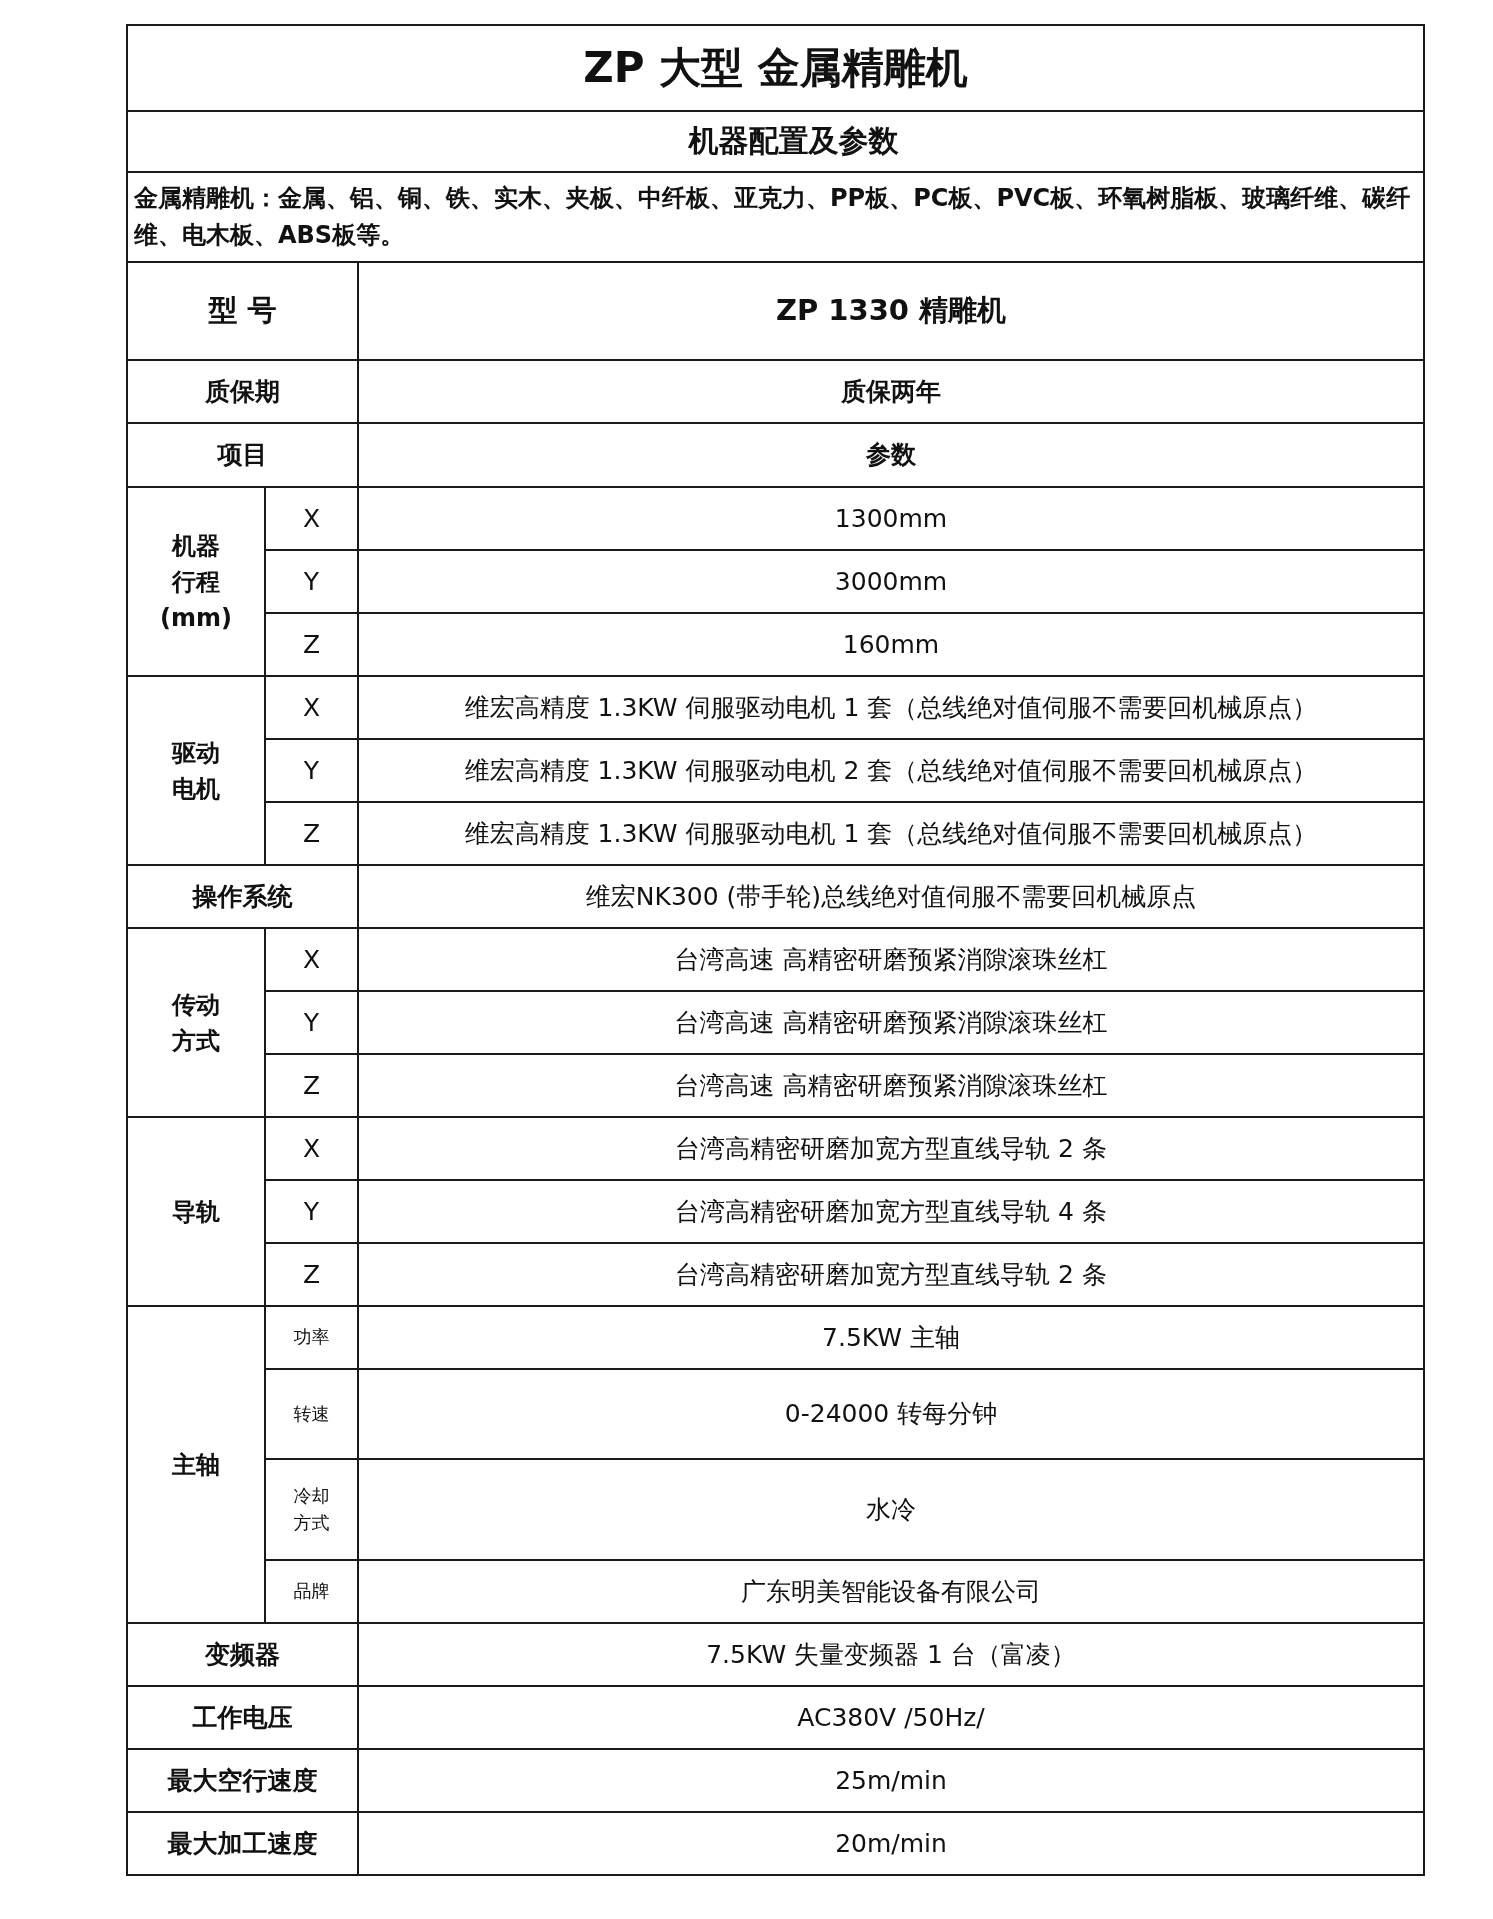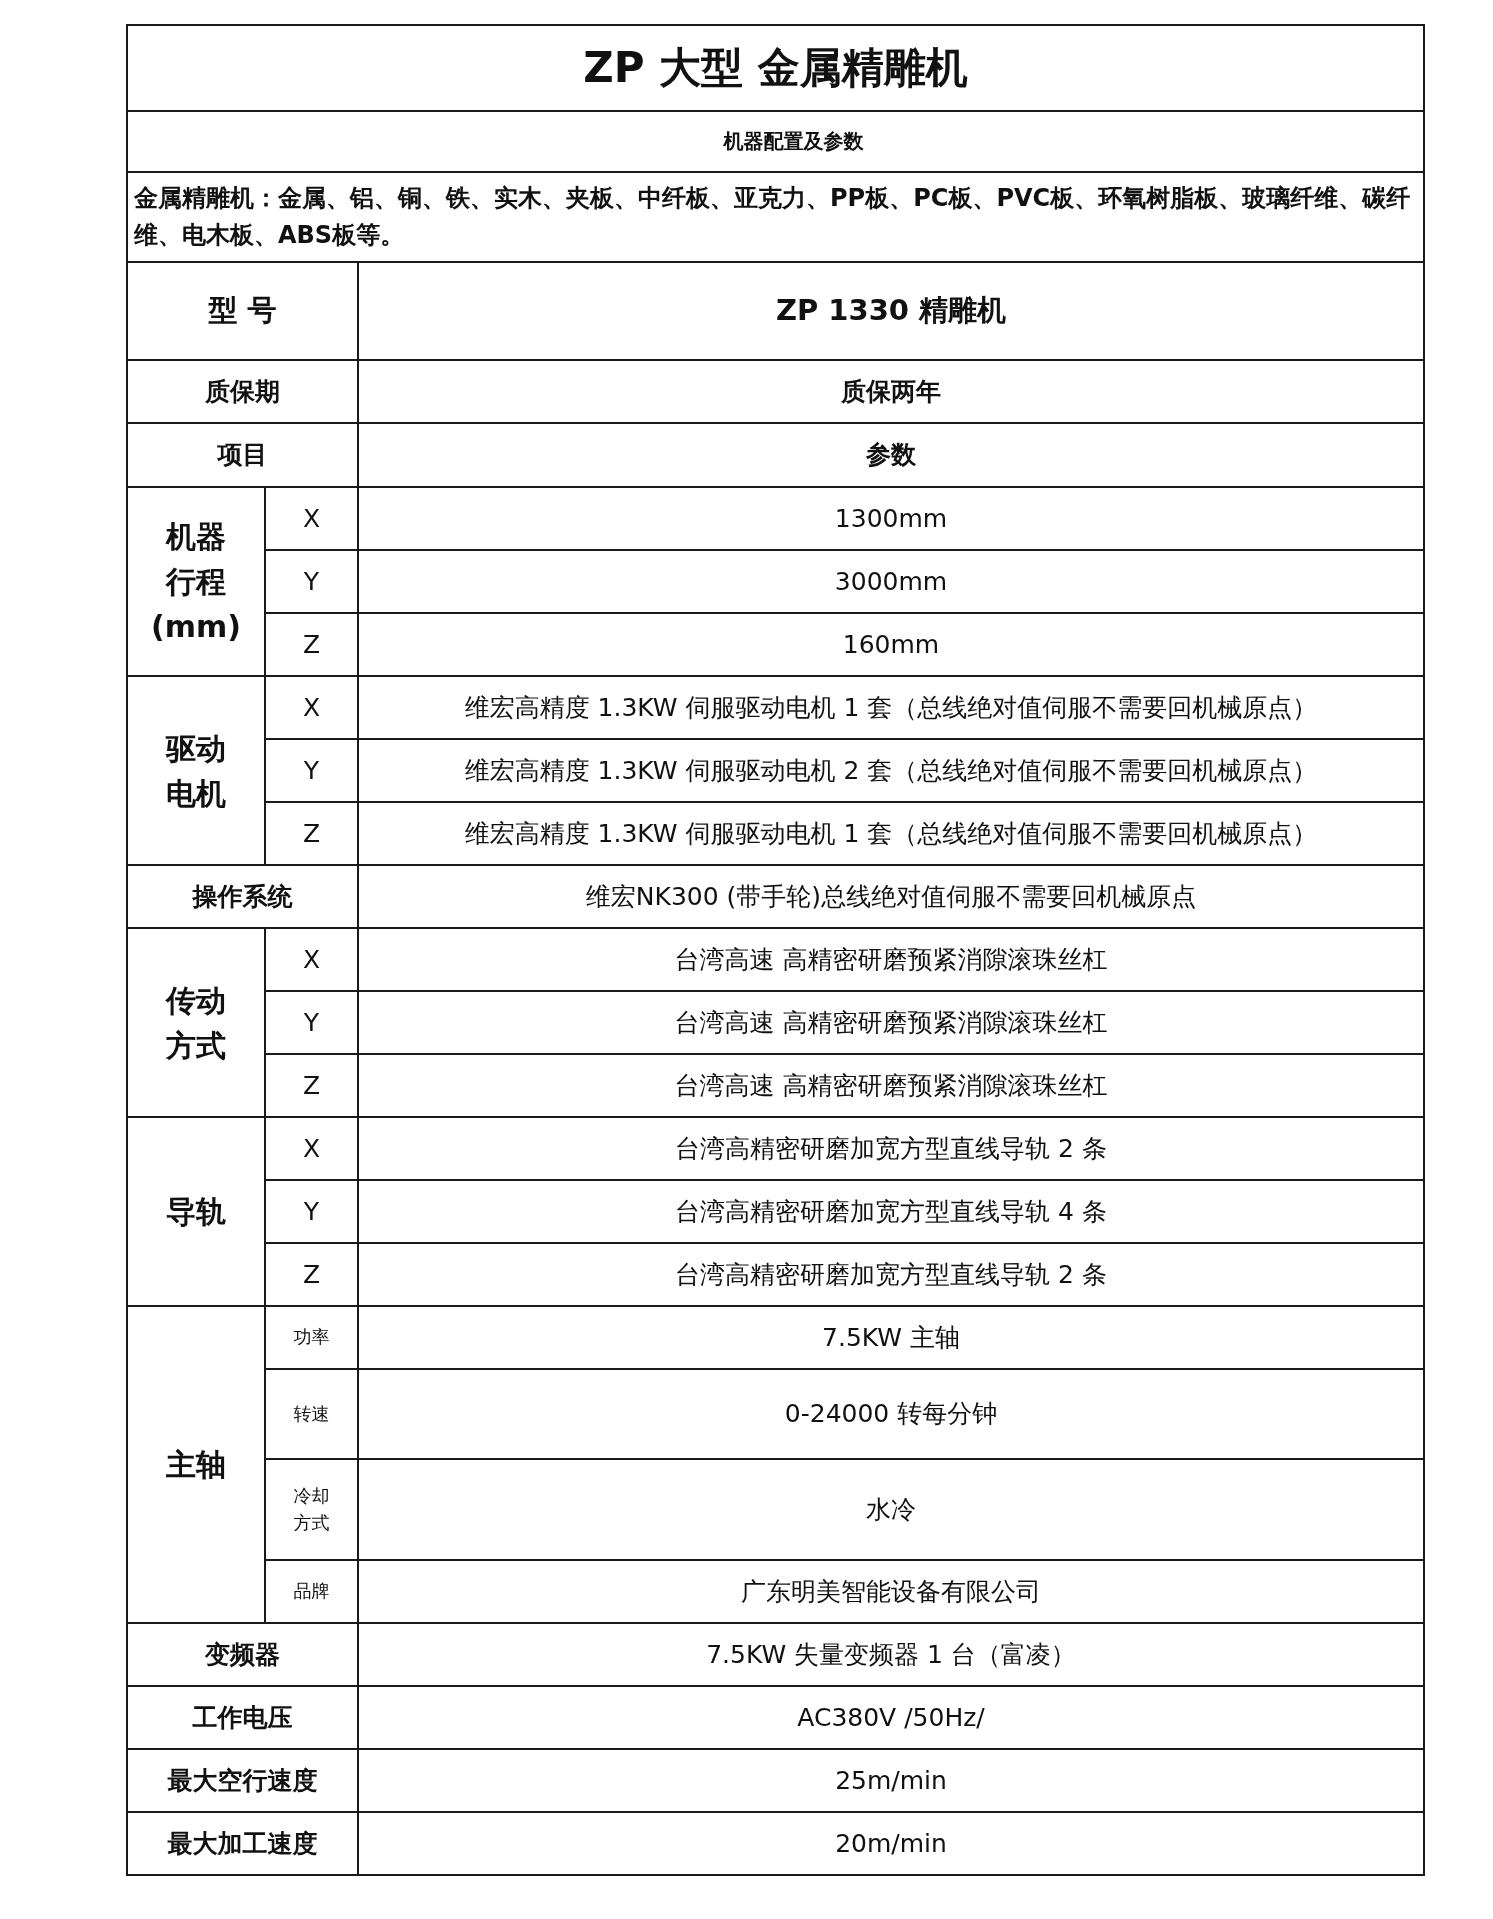--- a/index.html
+++ b/index.html
@@ -2,30 +2,30 @@
 <html><head>
 <meta charset="utf-8">
 <style>
   html, body { margin:0; padding:0; background:#ffffff; }
   body { width:1493px; height:1919px; position:relative; font-family:"DejaVu Sans","Liberation Sans",sans-serif; color:#111; }
   .sheet { position:absolute; left:92px; top:24px; width:1297px;margin-left:34px; }
   table { border-collapse:collapse; width:1297px; table-layout:fixed; }
   td { border:2px solid #1a1a1a; text-align:center; vertical-align:middle; padding:0; font-size:25px; line-height:1.35; }
   .b { font-weight:bold; }
   .title { font-size:42px; font-weight:bold; height:84px; }
-  .subtitle { font-size:20px; font-weight:bold; height:59px;padding-left:36px; }
+  .subtitle { font-size:30px; font-weight:bold; height:59px;padding-left:36px; }
   .materials { font-size:24px; font-weight:bold; text-align:left; padding:4px 6px; height:80px; line-height:1.55; }
   .model td { height:96px; font-size:29px; }
   .r62 { height:61px; }
   .r64 { height:62px; }
   .r88 { height:88px; }
   .r99 { height:99px; }
   .axis { font-size:25px; }
   .sub { font-size:18px; line-height:1.45; }
-  .grp { font-weight:bold; font-size:30px; line-height:1.5; }
+  .grp { font-weight:bold; font-size:24px; line-height:1.5; }
 </style>
 </head>
 <body>
 
 <div class="sheet">
 <table>
   <colgroup>
     <col style="width:138px">
     <col style="width:93px">
     <col style="width:1066px">

